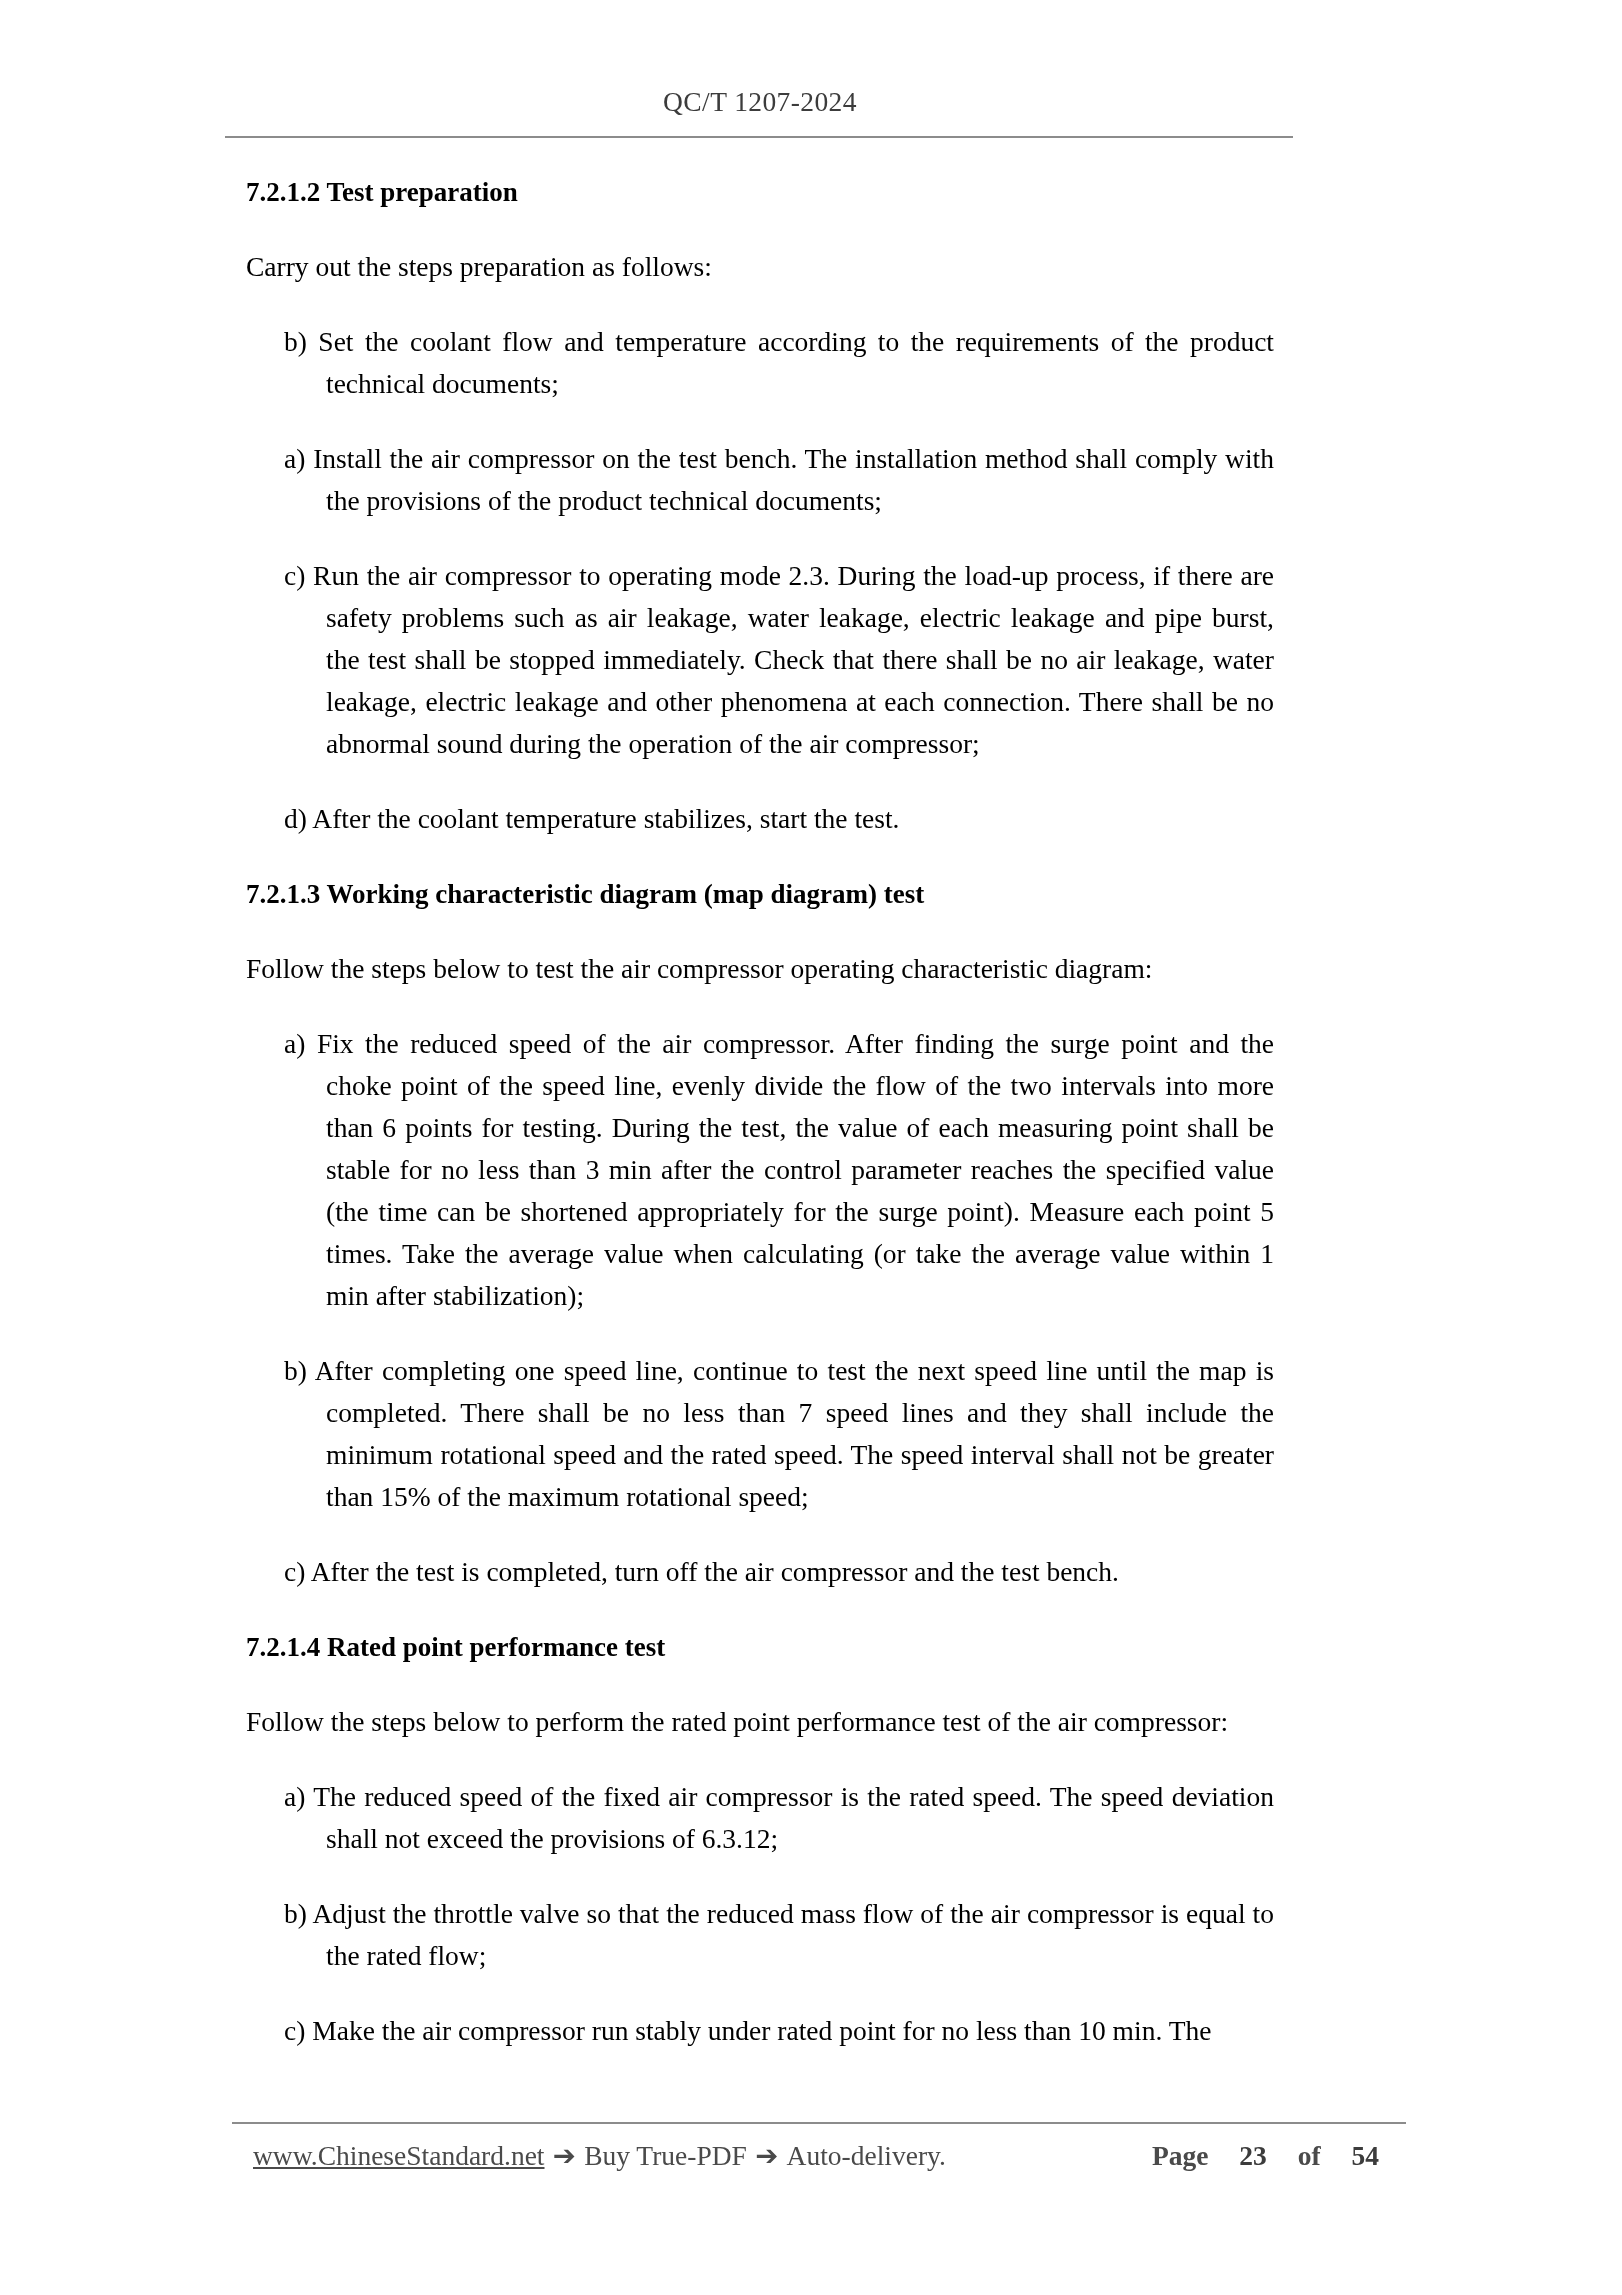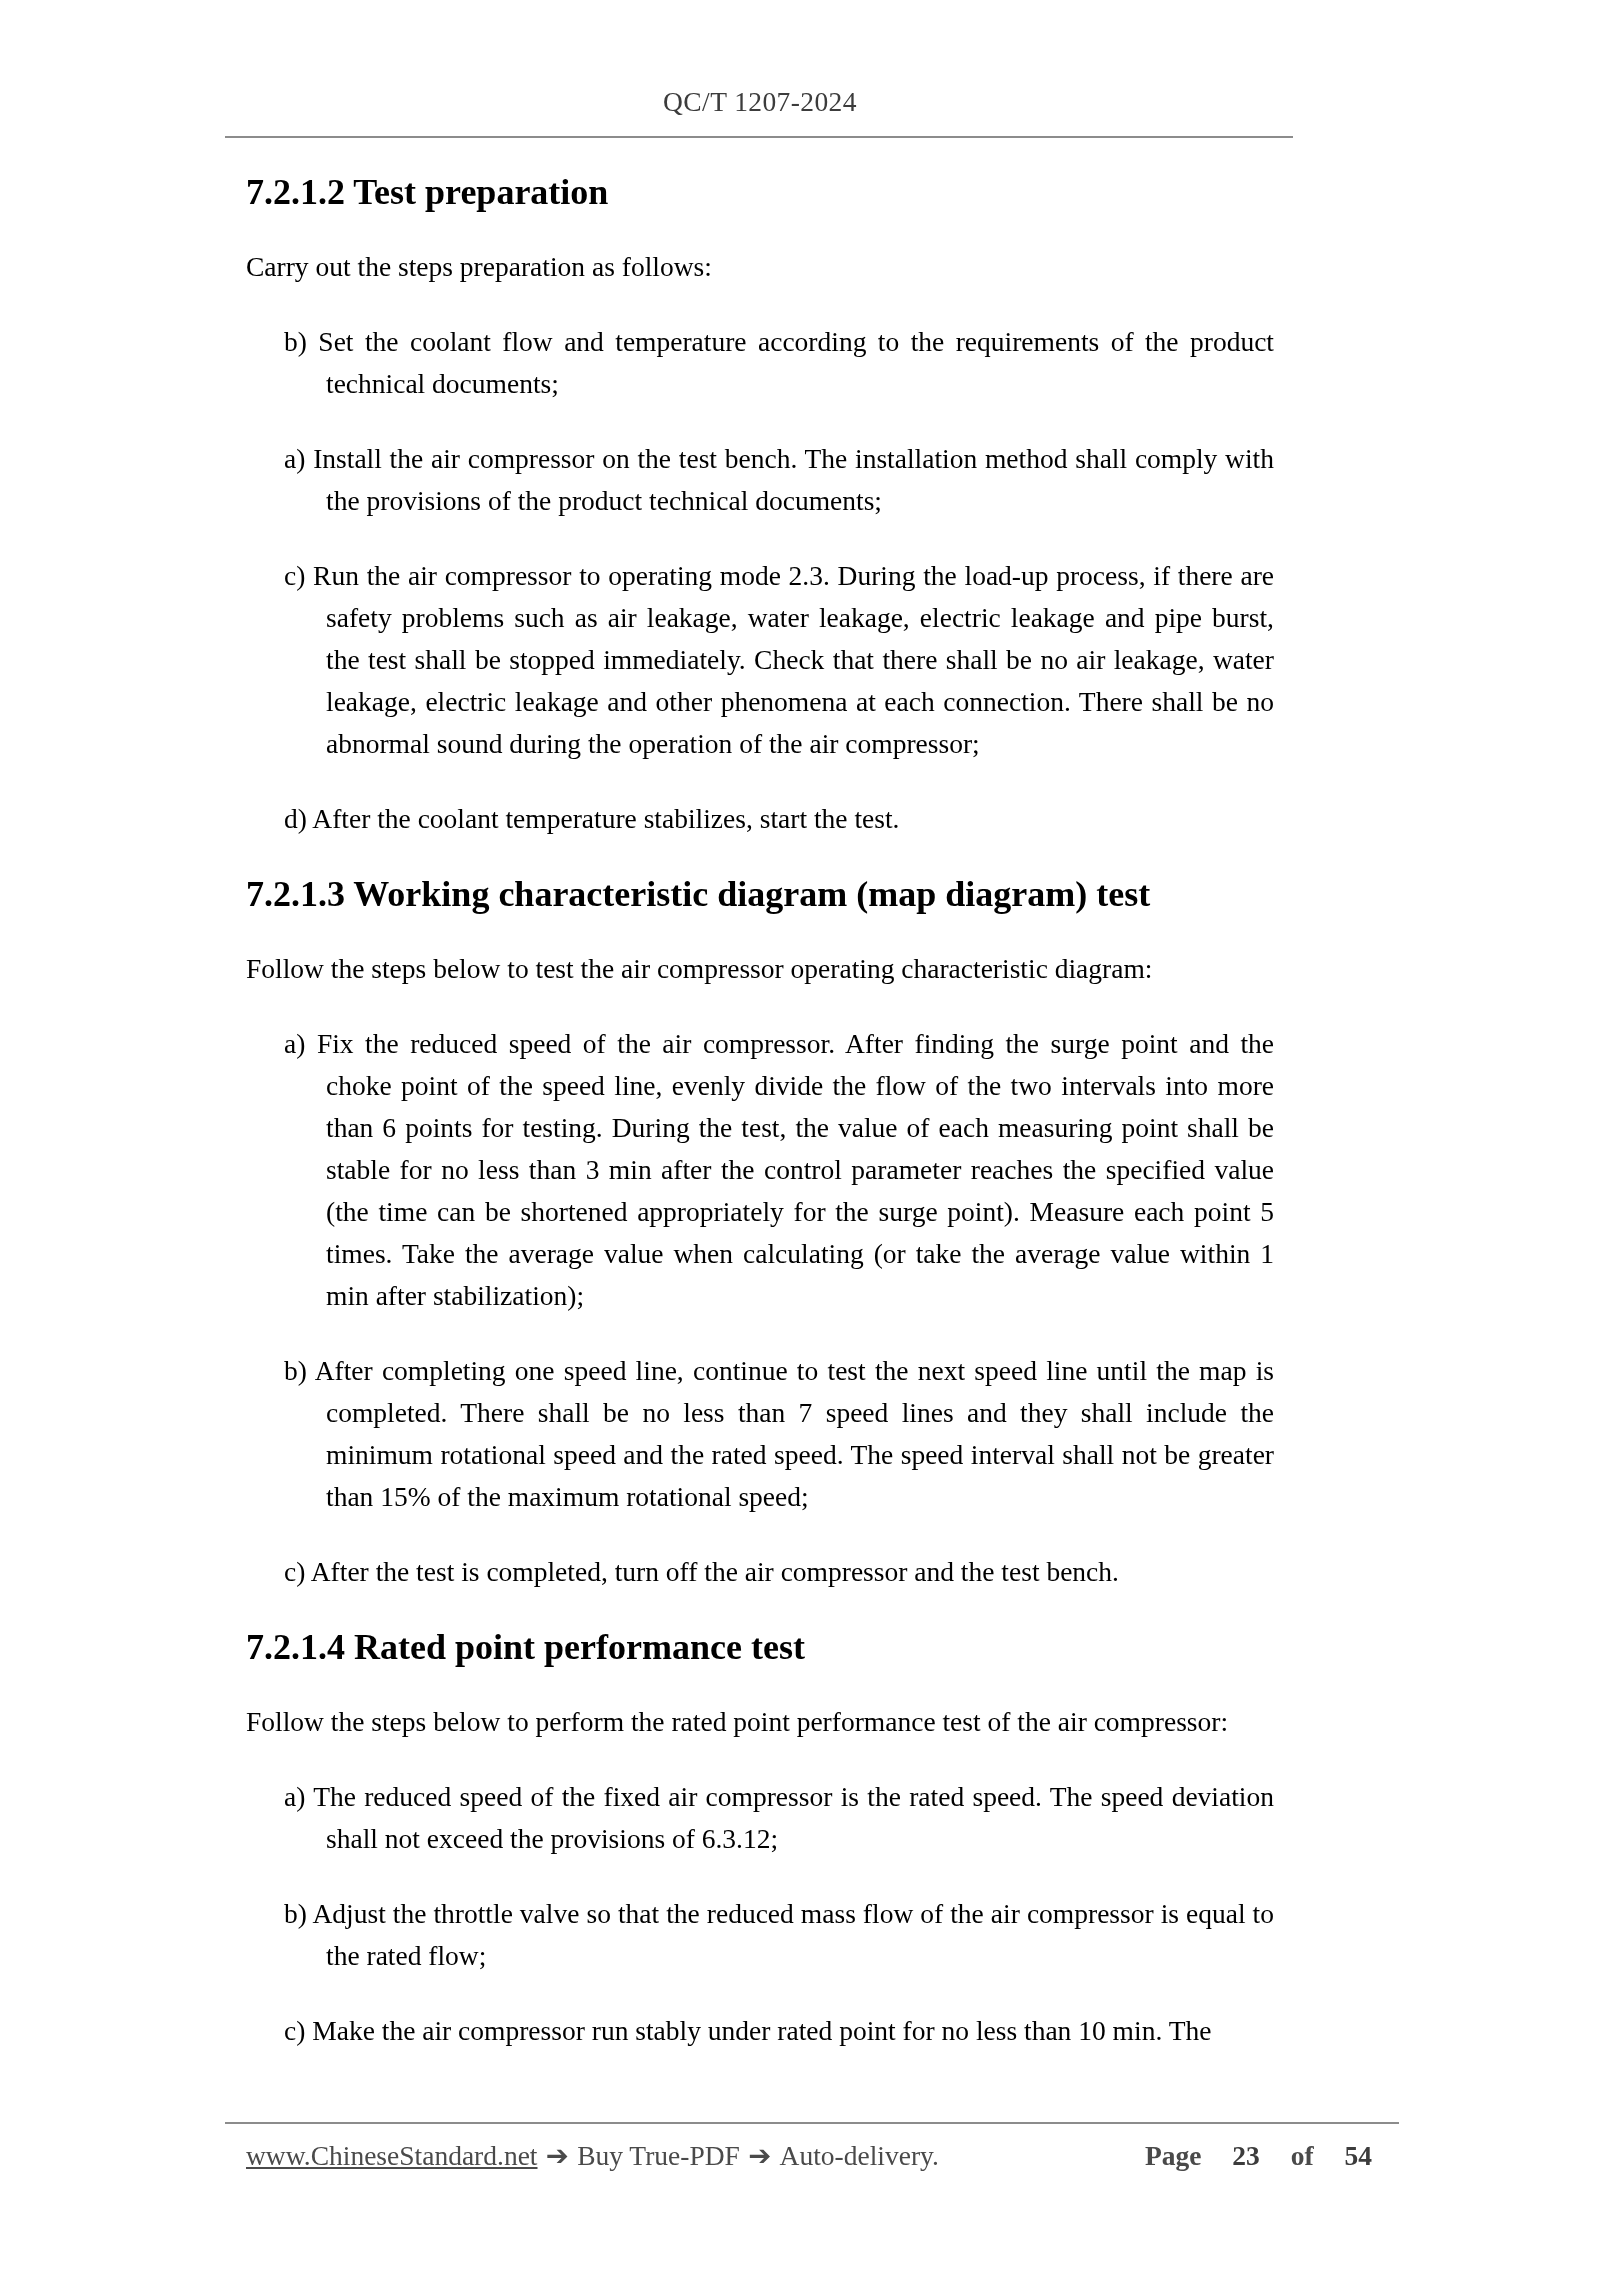--- a/index.html
+++ b/index.html
@@ -27,40 +27,40 @@
     text-align: center;
     color: var(--muted-text);
     letter-spacing: 0.4px;
   }
   .header-divider {
     border-top: 2.5px solid var(--rule-color);
     margin: 12.5px -19px 0 -21px;
     height: 0;
   }
   .section-heading {
-    font-size: 36px;
+    font-size: 27px;
     font-weight: bold;
     margin-top: 33px;
     line-height: 42px;
     white-space: nowrap;
   }
   .intro {
     margin-top: 33px;
     white-space: nowrap;
   }
   .item {
     margin-top: 33px;
     margin-left: 38px;
     padding-left: 42px;
     text-indent: -42px;
     text-align: justify;
   }
   .footer {
     position: absolute;
-    left: 225px;
+    left: 232px;
     top: 2122px;
     width: 1174px;
   }
   .footer-divider {
     border-top: 2.5px solid var(--rule-color);
     height: 0;
   }
   .footer-row {
     display: flex;
     justify-content: space-between;

